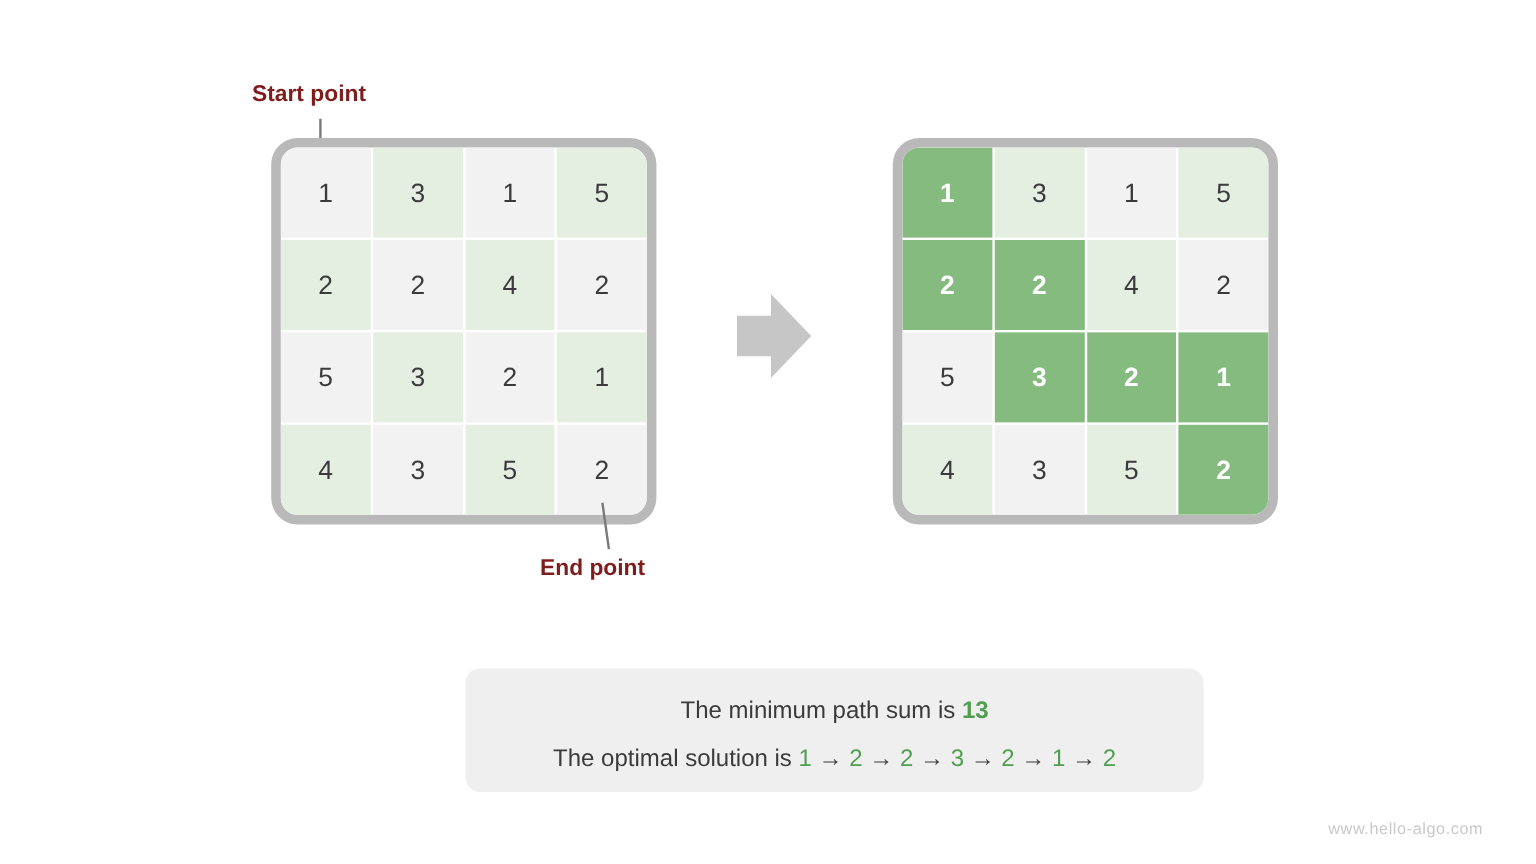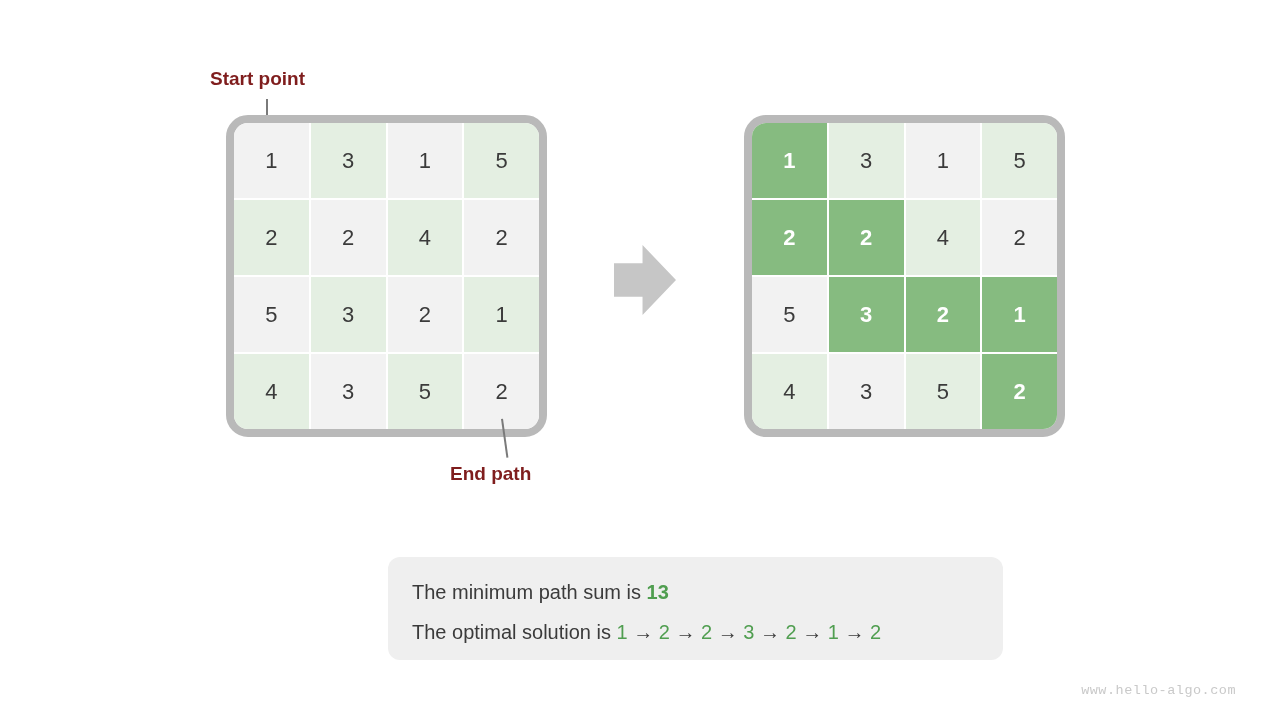--- a/index.html
+++ b/index.html
@@ -66,30 +66,30 @@
     clip-path:polygon(0% 26%,46% 26%,46% 0%,100% 50%,46% 100%,46% 74%,0% 74%);
   }
 
   
   .summary-box{
     position:absolute;left:388px;top:557px;width:615px;height:103px;
     box-sizing:border-box;background:var(--summary-bg);border-radius:12px;
     padding:15px 24px 0 24px;
   }
   .summary-line{
-    font-size:20px;line-height:40px;color:var(--text-dark);white-space:nowrap;
+    font-size:20px;line-height:40px;color:var(--text-dark);white-space:nowrap;text-align:center;
   }
   .green{color:var(--text-green);}
   .bold{font-weight:bold;}
   .sep{color:var(--text-dark);}
 
   
   .watermark{
     position:absolute;right:44px;bottom:22px;
-    font-family:Liberation Mono, monospace;
+    font-family:Liberation Sans, sans-serif;
     font-size:13.5px;color:var(--watermark-gray);letter-spacing:0.5px;
   }
 </style>
 </head>
 <body>
 
 <div class="canvas">
 
   <div class="point-label start-label">Start point</div>
   <div class="leader leader-start"></div>
@@ -132,21 +132,21 @@
         <div class="cell alt-a path">2</div>
         <div class="cell alt-b path">1</div>
         <div class="cell alt-b">4</div>
         <div class="cell alt-a">3</div>
         <div class="cell alt-b">5</div>
         <div class="cell alt-a path">2</div>
       </div>
   </div>
 
   <div class="leader leader-end"></div>
-  <div class="point-label end-label">End path</div>
+  <div class="point-label end-label">End point</div>
 
   <div class="summary-box">
     <div class="summary-line">
       <span>The minimum path sum is </span><span class="green bold">13</span>
     </div>
     <div class="summary-line">
       <span>The optimal solution is </span><span id="path-seq"><span class="green">1</span><span class="sep"> → </span><span class="green">2</span><span class="sep"> → </span><span class="green">2</span><span class="sep"> → </span><span class="green">3</span><span class="sep"> → </span><span class="green">2</span><span class="sep"> → </span><span class="green">1</span><span class="sep"> → </span><span class="green">2</span></span>
     </div>
   </div>
 

